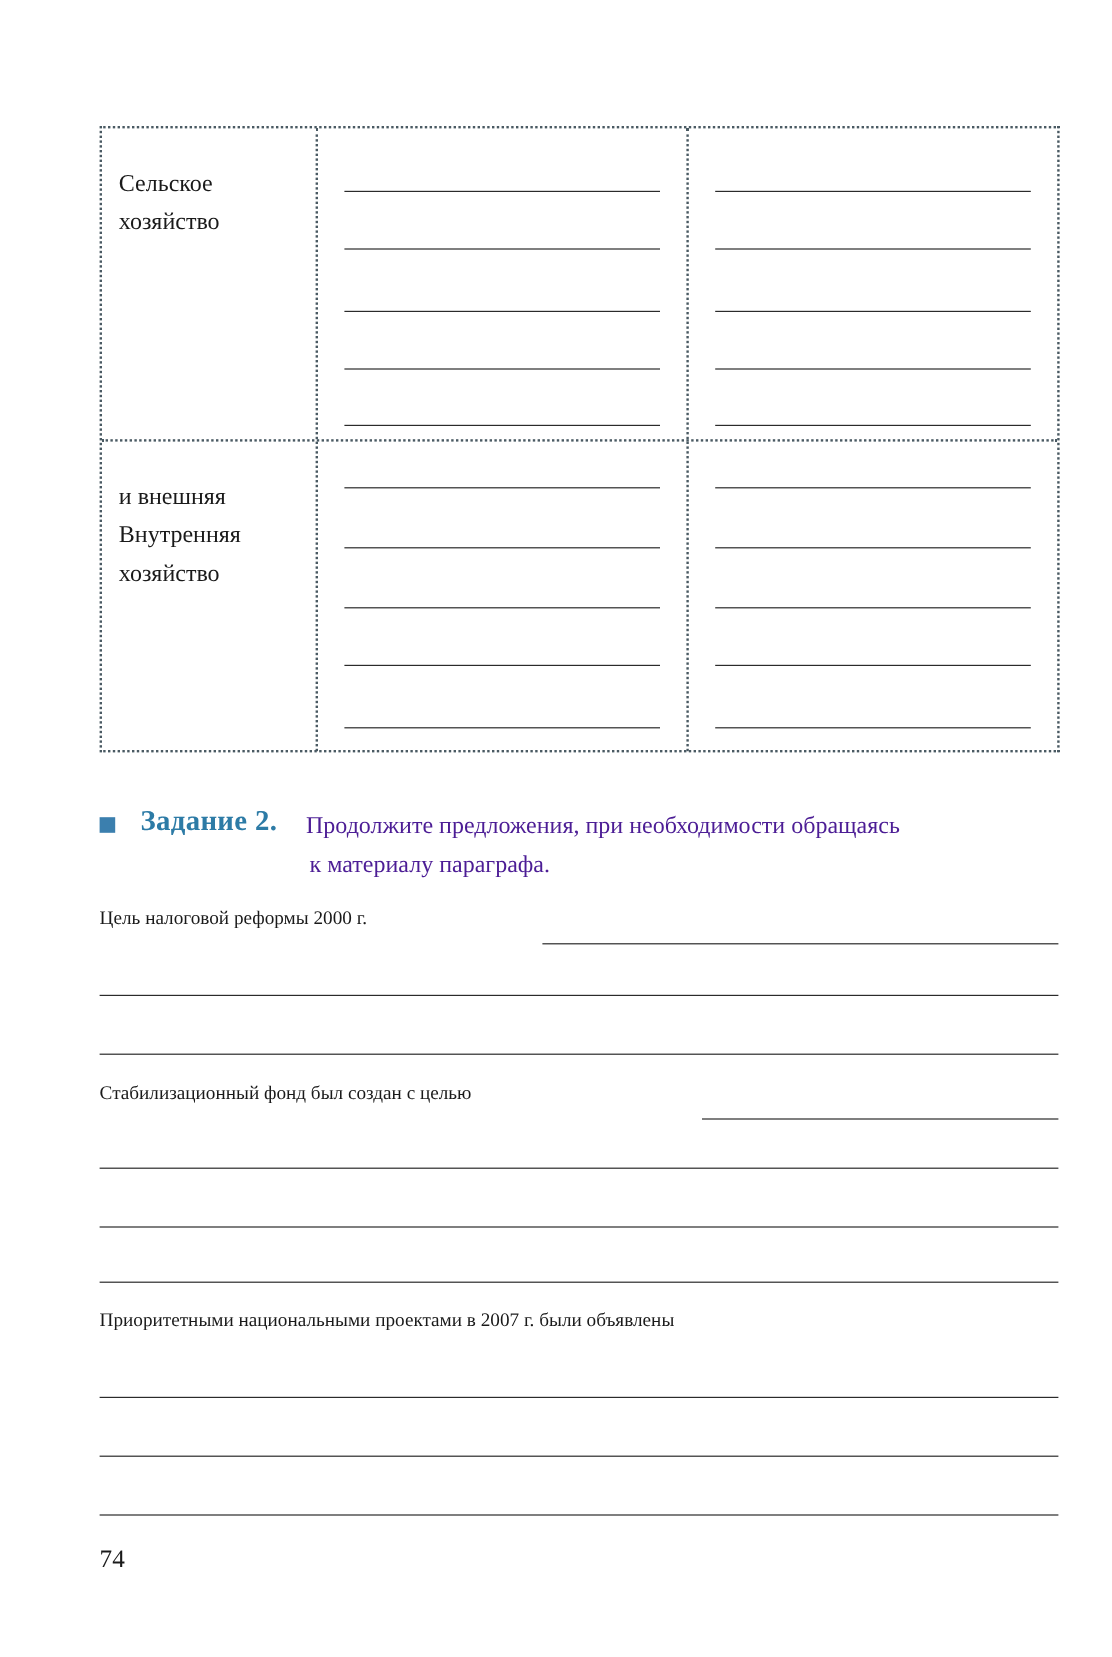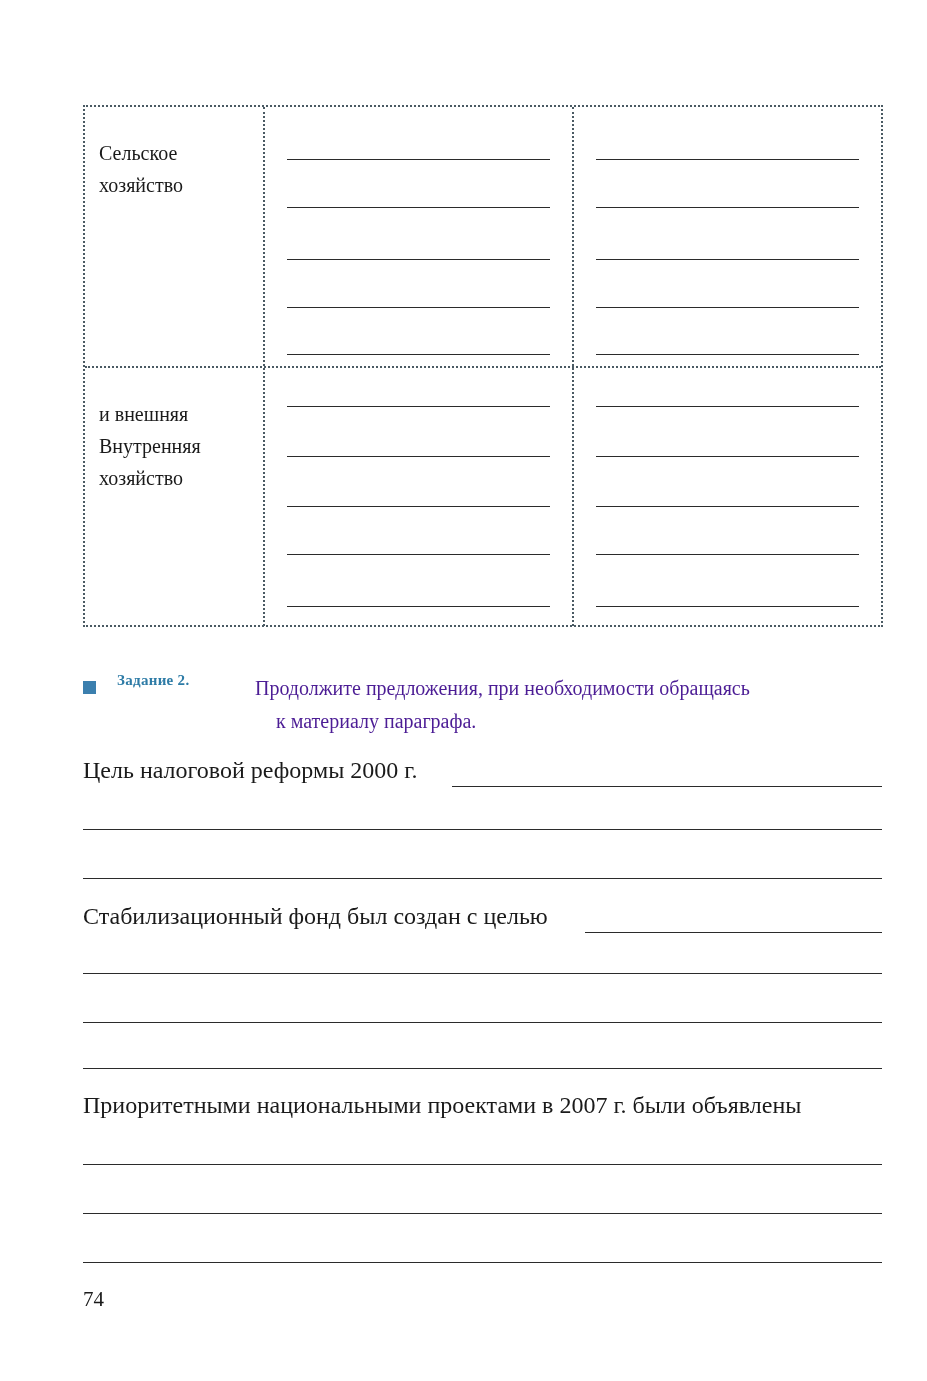--- a/index.html
+++ b/index.html
@@ -84,40 +84,40 @@
     left: 0px;
     top: 9px;
     width: 13px;
     height: 13px;
     background: #3b7fae;
   }
   .task-title {
     position: absolute;
     left: 34px;
     top: 0px;
-    font-size: 15px;
+    font-size: 24px;
     color: #2d7ba6;
     font-weight: bold;
     letter-spacing: 0.3px;
   }
   .task-text {
     position: absolute;
     left: 172px;
     top: 0px;
     width: 640px;
     font-size: 20px;
     line-height: 33px;
     color: #4c1d95;
   }
-  .task-text .l2 { display: block; margin-left: 21px; }
+  .task-text .l2 { display: block; margin-left: 3px; }
 
   
   .prompt {
     position: absolute;
-    font-size: 24px;
+    font-size: 16px;
     color: #1a1a1a;
     white-space: nowrap;
   }
   .rule {
     position: absolute;
     height: 0;
     border-top: 1.6px solid #2b2b2b;
   }
 
   .page-number {

